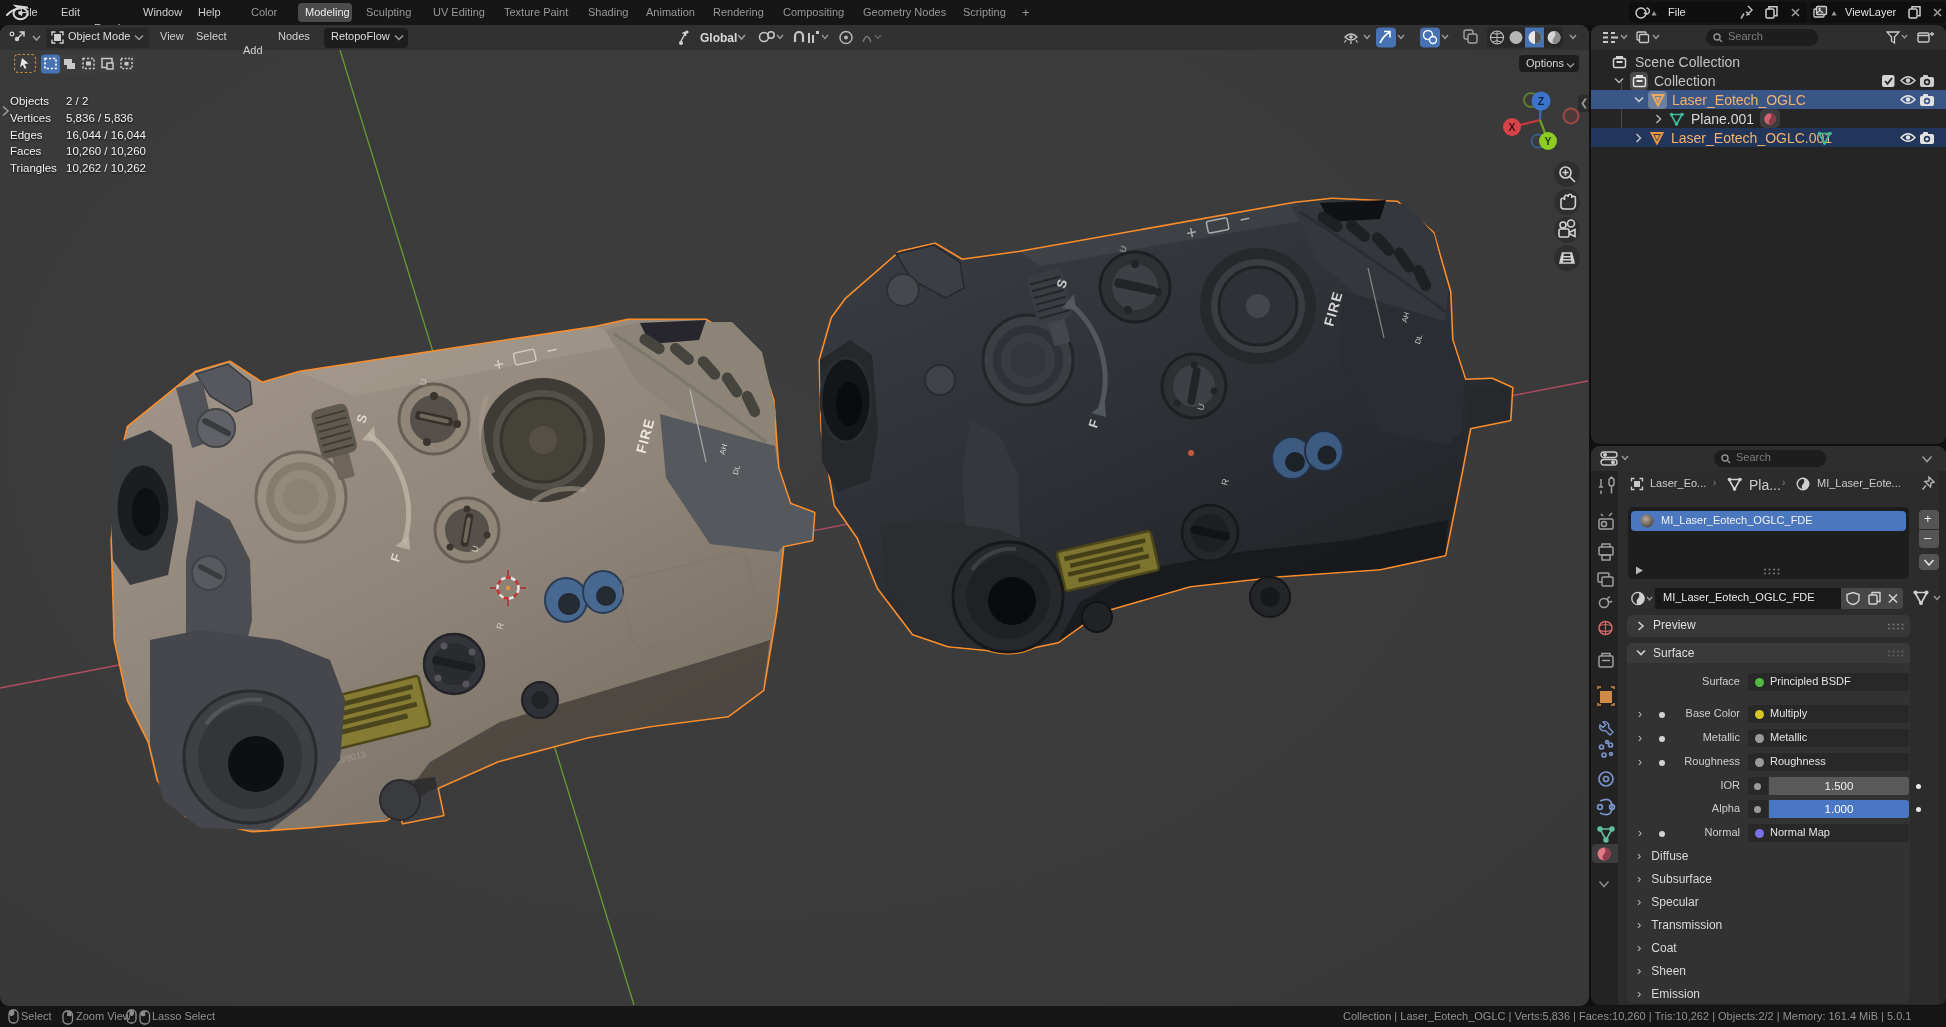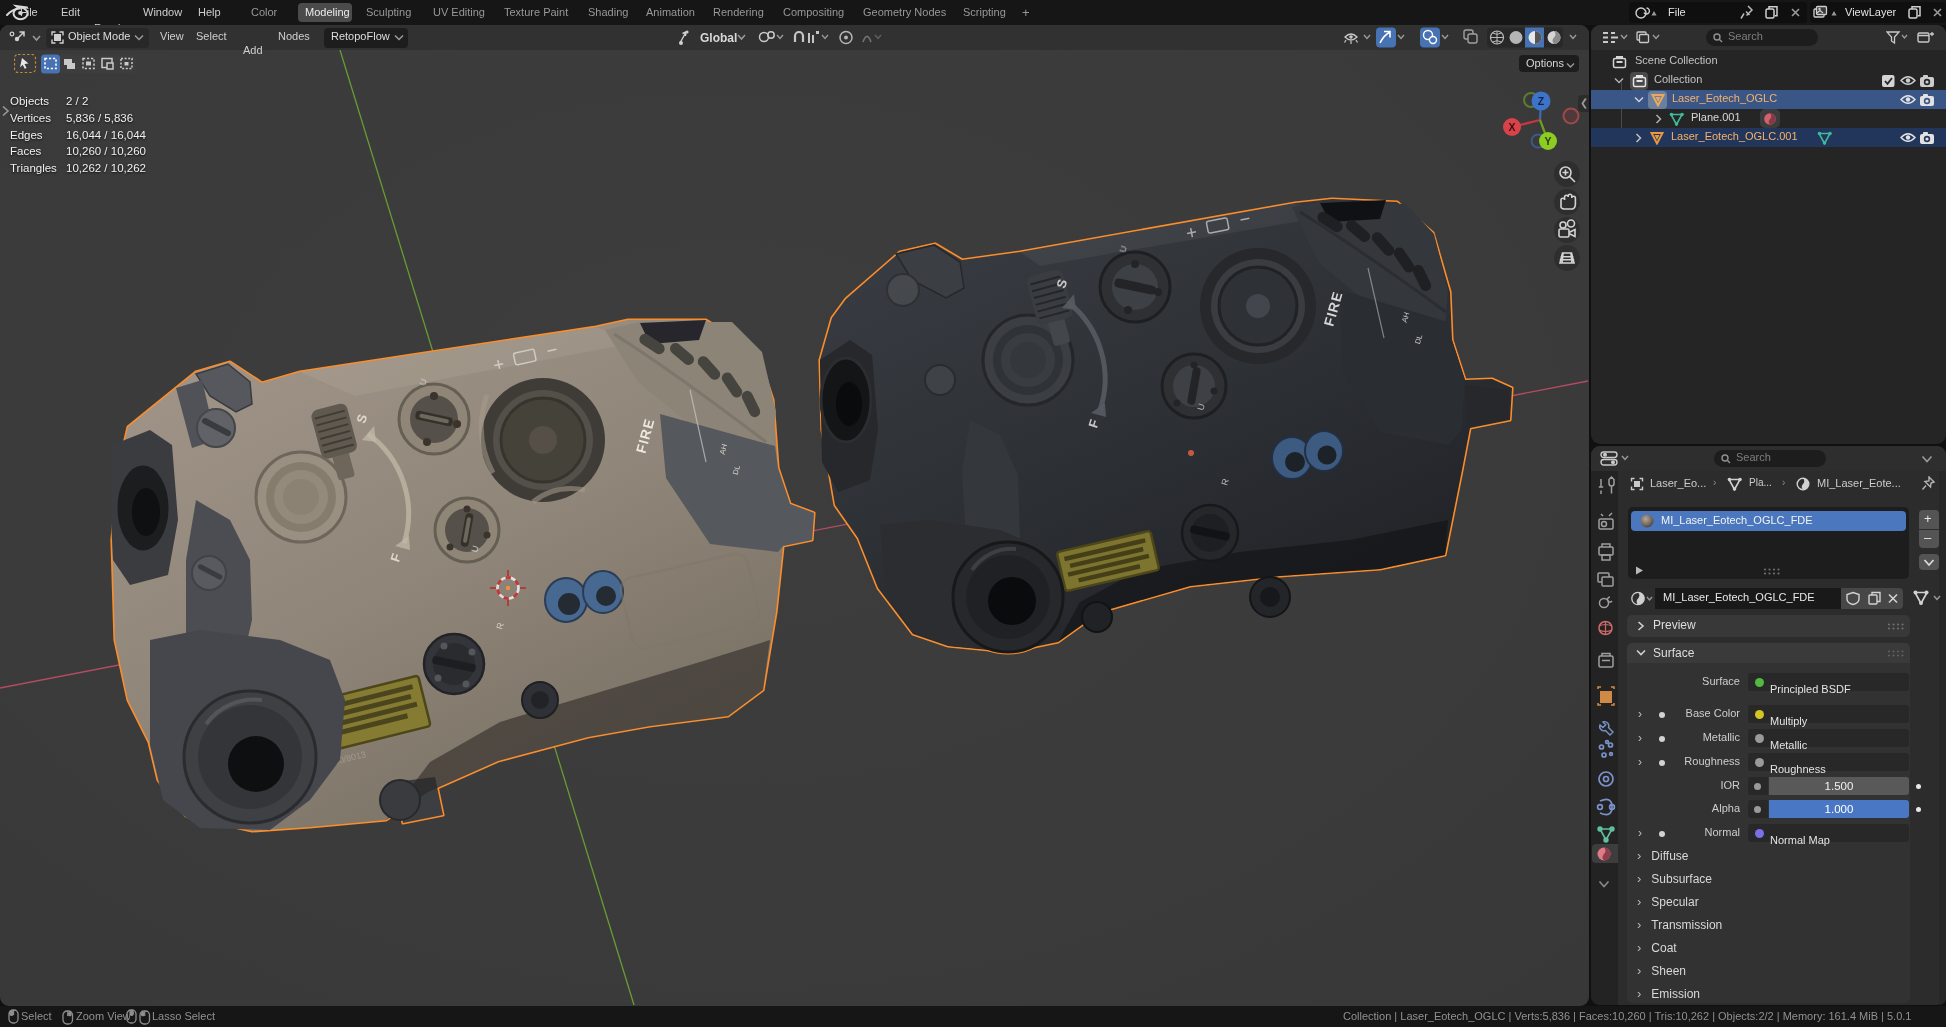--- a/index.html
+++ b/index.html
@@ -12,25 +12,25 @@
   #topbar{left:0;top:0;width:1946px;height:25px;background:#161616;}
   #vp{left:0;top:25px;width:1589px;height:981px;background:radial-gradient(ellipse 1200px 800px at 46% 42%,#3d3d3d 0%,#3b3b3b 60%,#383838 100%);border-radius:9px;}
   #vphead{left:0;top:0;width:1589px;height:25px;background:#313131;border-radius:9px 9px 0 0;}
   #outliner{left:1591px;top:25px;width:355px;height:419px;background:#252525;border-radius:9px;}
   #outhead{left:0;top:0;width:355px;height:25px;background:#2e2e2e;border-radius:9px 9px 0 0;}
   #props{left:1591px;top:446px;width:355px;height:559px;background:#2c2c2c;border-radius:9px;}
   #propshead{left:0;top:0;width:355px;height:25px;background:#2e2e2e;border-radius:9px 9px 0 0;}
   #statusbar{left:0;top:1006px;width:1946px;height:21px;background:#161616;}
   .st{font-size:11px;color:#919191;white-space:nowrap;}
   .pill{background:#1d1d1d;border-radius:4px;color:#d6d6d6;font-size:11px;}
-  .orow{height:19px;font-size:11px;color:#c3c3c3;white-space:nowrap;}
+  .orow{height:19px;font-size:14px;color:#c3c3c3;white-space:nowrap;}
   .plabel{left:0;width:149px;text-align:right;font-size:11px;color:#cdcdcd;white-space:nowrap;}
   .pfield{left:157px;width:161px;height:18px;background:#282828;border-radius:3px;white-space:nowrap;}
   .dot{display:inline-block;width:9px;height:9px;border-radius:50%;margin:4.5px 6px 0 7px;vertical-align:top;}
-  .ftext{font-size:11px;color:#e4e4e4;vertical-align:top;display:inline-block;margin-top:10px;}
+  .ftext{font-size:11px;color:#e4e4e4;vertical-align:top;display:inline-block;margin-top:2px;}
   .pexp{left:47px;font-size:12px;color:#bcbcbc;}
   .pdot2{left:68px;width:6px;height:6px;border-radius:50%;background:#d2d2d2;}
   .kdot{left:325px;width:5px;height:5px;border-radius:50%;background:#e8e8e8;}
   .pcol{left:46px;font-size:12px;color:#d8d8d8;white-space:nowrap;}
   .pchev{color:#b9b9b9;font-weight:normal;margin-right:10px;font-size:13px;}
 </style>
 </head>
 <body>
 <div id="stage">
 
@@ -736,21 +736,21 @@
       <path d="M1.5,4.5 v-3 h3 M9.5,1.5 h3 v3 M12.5,9.5 v3 h-3 M4.5,12.5 h-3 v-3" stroke="#c9c9c9" stroke-width="1.4" fill="none"></path>
     </svg>
     <span class="ab" style="left:59px;top:31px;font-size:11px;color:#cccccc">Laser_Eo...</span>
     <span class="ab" style="left:122px;top:31px;font-size:10px;color:#8a8a8a">›</span>
     <svg class="ab" style="left:136px;top:31px" width="15" height="14" viewBox="0 0 15 14">
         <path d="M2,2.5 h11 l-5.5,10 Z" fill="none" stroke="#d0d0d0" stroke-width="1.6"></path>
         <circle cx="2.5" cy="2.5" r="1.8" fill="#d0d0d0"></circle>
         <circle cx="13" cy="2.5" r="1.8" fill="#d0d0d0"></circle>
         <circle cx="7.5" cy="12" r="1.8" fill="#d0d0d0"></circle>
       </svg>
-    <span class="ab" style="left:158px;top:31px;font-size:10px;color:#cccccc">Pla...</span>
+    <span class="ab" style="left:158px;top:31px;font-size:14px;color:#cccccc">Pla...</span>
     <span class="ab" style="left:191px;top:31px;font-size:10px;color:#8a8a8a">›</span>
     <svg class="ab" style="left:205px;top:31px" width="14" height="14" viewBox="0 0 14 14">
         <circle cx="7" cy="7" r="5.8" fill="none" stroke="#d0d0d0" stroke-width="1.4"></circle>
         <path d="M7,1.2 a5.8,5.8 0 0 1 0,11.6 q-2.6,-3 0,-5.8 q2.6,-2.8 0,-5.8 Z" fill="#d0d0d0"></path>
       </svg>
     <span class="ab" style="left:226px;top:31px;font-size:11px;color:#cccccc">MI_Laser_Eote...</span>
     <svg class="ab" style="left:330px;top:30px" width="14" height="15" viewBox="0 0 14 15">
         <path d="M8,1 l5,5 -3,1 -0.5,4 -5.5,-5.5 4,-0.5 Z M5,9.5 l-3.5,4" stroke="#b5b5b5" stroke-width="1.4" fill="none"></path>
       </svg>
 

